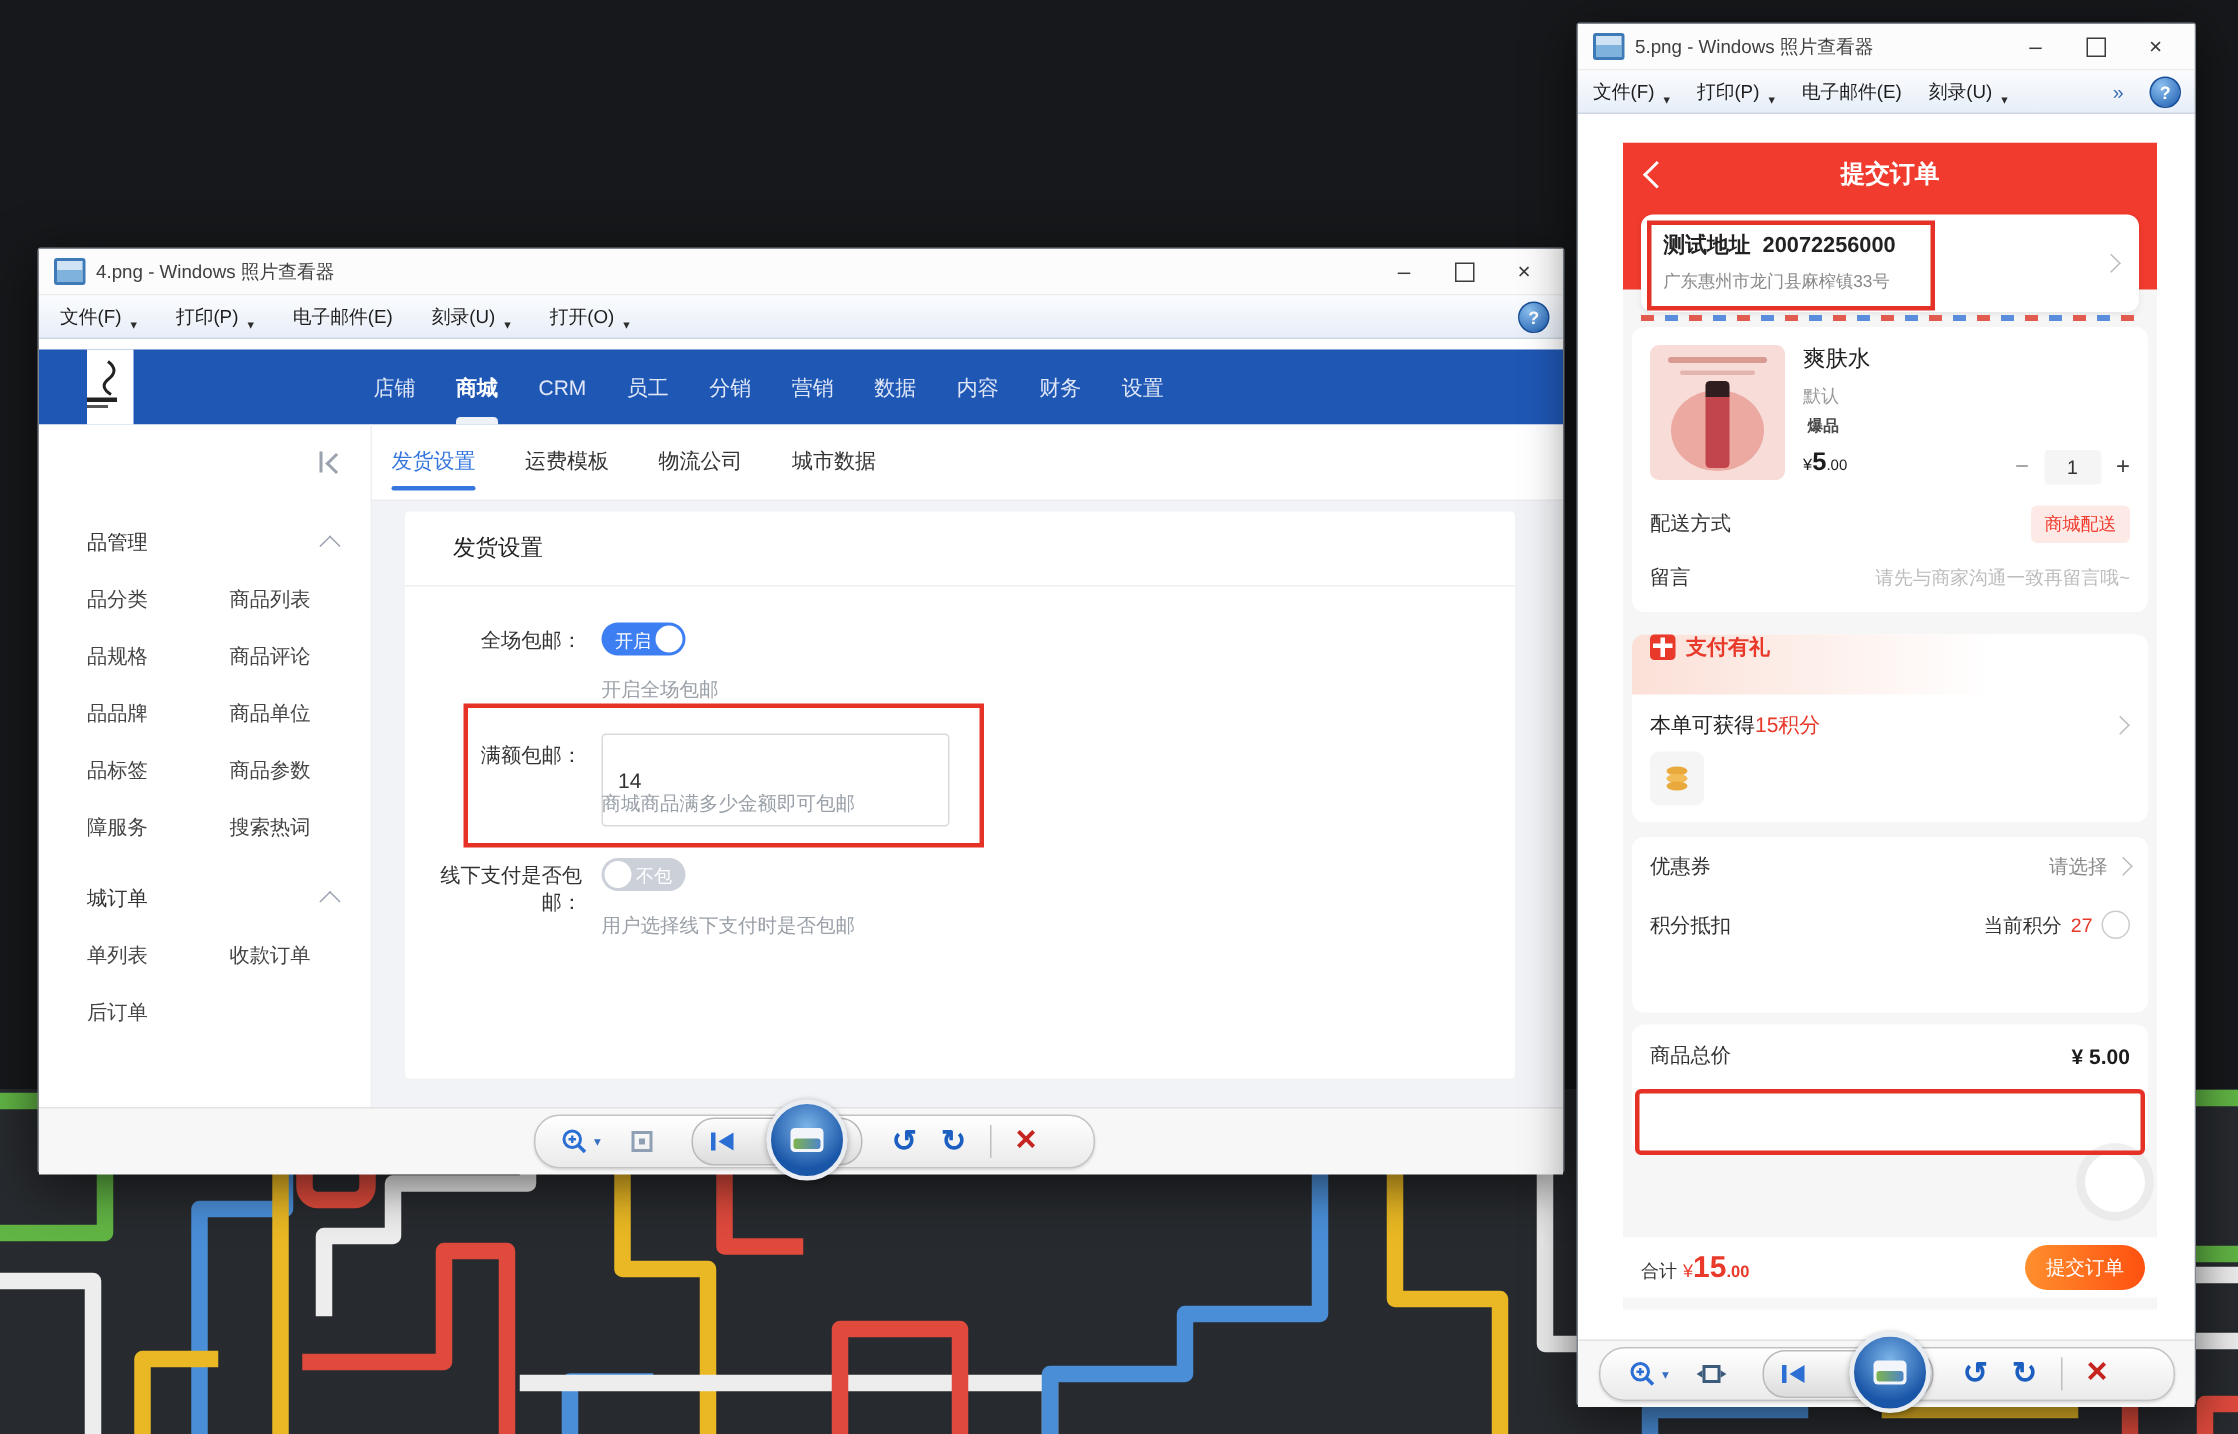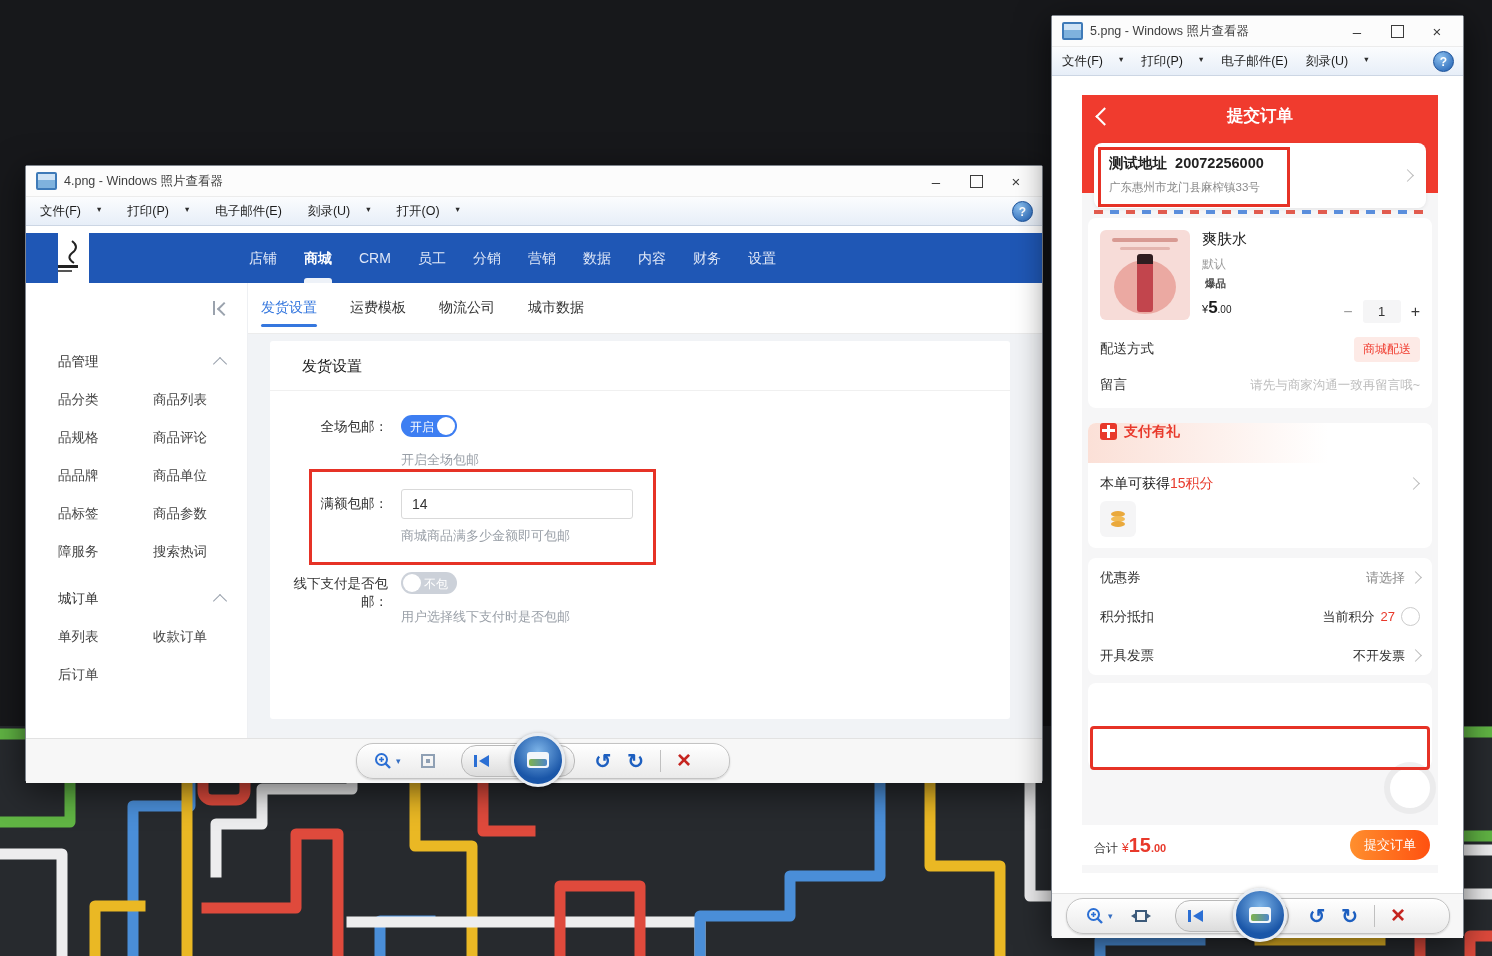--- a/index.html
+++ b/index.html
@@ -15,21 +15,21 @@
             border-bottom:1px solid #ececec}
   .app-icon{width:17px;height:14px;border:2px solid #3e7ab8;border-radius:2px;background:
             linear-gradient(180deg,#cfe3f5 45%,#7fb2dd 45%);margin-right:7px}
   .win-title{font-size:12.5px;color:#404040}
   .win-controls{margin-left:auto;display:flex;align-items:center}
   .wc{width:40px;height:24px;display:flex;align-items:center;justify-content:center;
       color:#3c3c3c;font-size:15px;line-height:1}
   .wc .maxbox{width:11px;height:11px;border:1.5px solid #3c3c3c;display:block}
   .menubar{height:28px;background:linear-gradient(#fbfcfe,#e7eef8);border-bottom:1px solid #ccd6e4;
            display:flex;align-items:center;padding:0 14px;font-size:12.5px;color:#1c1c1c;position:relative}
-  .menu-item{display:flex;align-items:flex-start;margin-right:26px;gap:16px}
+  .menu-item{display:flex;align-items:flex-end;margin-right:26px;gap:6px}
   .menu-caret{font-size:8.5px;color:#2c2c2c;transform:translateY(1px)}
   .overflow-chev{color:#3e6db5;font-size:13px;margin-left:10px}
   .help-btn{position:absolute;right:9px;top:4px;width:19px;height:19px;border-radius:50%;
             background:radial-gradient(circle at 35% 28%,#8cc0ef,#1c5cb0);border:1px solid #174e97;
             color:#fff;font-size:12px;font-weight:bold;display:flex;align-items:center;justify-content:center}
   .pv-content{position:relative;background:#fff;overflow:hidden}
   .bottombar{position:relative;height:44px;background:#f7f7f7;border-top:1px solid #e2e2e2}
   
   .pv-toolbar{position:absolute;top:4px;height:34px;border:1px solid #c3c3c3;border-radius:17px;
               background:linear-gradient(#ffffff,#eaeaea);display:flex;align-items:center;
@@ -85,21 +85,21 @@
   .pf-label{position:absolute;left:0;width:118px;text-align:right;font-size:13.5px;color:#333}
   .pf-help{position:absolute;left:131px;font-size:13px;color:#9aa0a8}
   .toggle{position:absolute;left:131px;width:56px;height:22px;border-radius:11px;font-size:12px;color:#fff}
   .toggle.on{background:#3d7ef2}
   .toggle.on .t-txt{position:absolute;left:9px;top:4px}
   .toggle.on .t-knob{position:absolute;right:2px;top:2px;width:18px;height:18px;border-radius:50%;background:#fff}
   .toggle.off{background:#ccd1d9}
   .toggle.off .t-txt{position:absolute;right:9px;top:4px}
   .toggle.off .t-knob{position:absolute;left:2px;top:2px;width:18px;height:18px;border-radius:50%;background:#fff}
   .fld-input{position:absolute;left:131px;width:210px;height:28px;border:1px solid #d9d9d9;border-radius:3px;
-             padding:0 10px;font-size:14px;color:#333;font-family:"Liberation Sans",sans-serif;background:#fff}
+             padding:16px 10px;font-size:14px;color:#333;font-family:"Liberation Sans",sans-serif;background:#fff}
   .hl-rect{position:absolute;border:3px solid #e63226;z-index:3}
   
   .mobile{position:absolute;left:30px;top:19px;width:356px;height:778px;background:#f6f6f7;overflow:hidden;font-size:13px}
   .m-red{position:absolute;left:0;top:0;right:0;height:98px;background:#f03b2e}
   .m-header{position:absolute;left:0;top:0;right:0;height:42px;display:flex;align-items:center;justify-content:center;
             color:#fff;font-size:16.5px;font-weight:bold}
   .back-chev{position:absolute;left:16px;top:15px;width:11px;height:11px;border-left:2.5px solid #fff;
              border-bottom:2.5px solid #fff;transform:rotate(45deg)}
   .m-card{position:absolute;left:6px;right:6px;background:#fff;border-radius:8px}
   .m-addr{left:12px;right:12px;top:48px;height:65px;box-shadow:0 1px 4px rgba(0,0,0,.08)}
@@ -453,30 +453,27 @@
             </span>
         </div>
         <div class="m-row" style="top:39px">
           <span class="lab">积分抵扣</span>
           <span class="val dark">
               <span>当前积分</span>
               <span class="pts-red">27</span>
               <span class="radio"></span>
             </span>
         </div>
-        <div class="m-row" style="top:78px">
-          <span class="lab">开具发票</span>
-          <span class="val dark">
-              <span>不开发票</span>
-              <span class="chev-r"></span>
-            </span>
-        </div>
       </div>
 
       <div class="m-card m-totals">
+        <div class="t-row" style="top:0">
+          <span class="lab">商品总价</span>
+          <span class="val">¥ 5.00</span>
+        </div>
         <div class="hl-rect" style="left:2px;right:2px;top:43px;height:38px;border-radius:4px"></div>
       </div>
 
       <span class="m-float"></span>
 
       <div class="m-footer">
         <span class="f-total">
           <span class="f-lab">合计</span>
           <span class="f-cur">¥</span>
           <span class="f-int">15</span>

